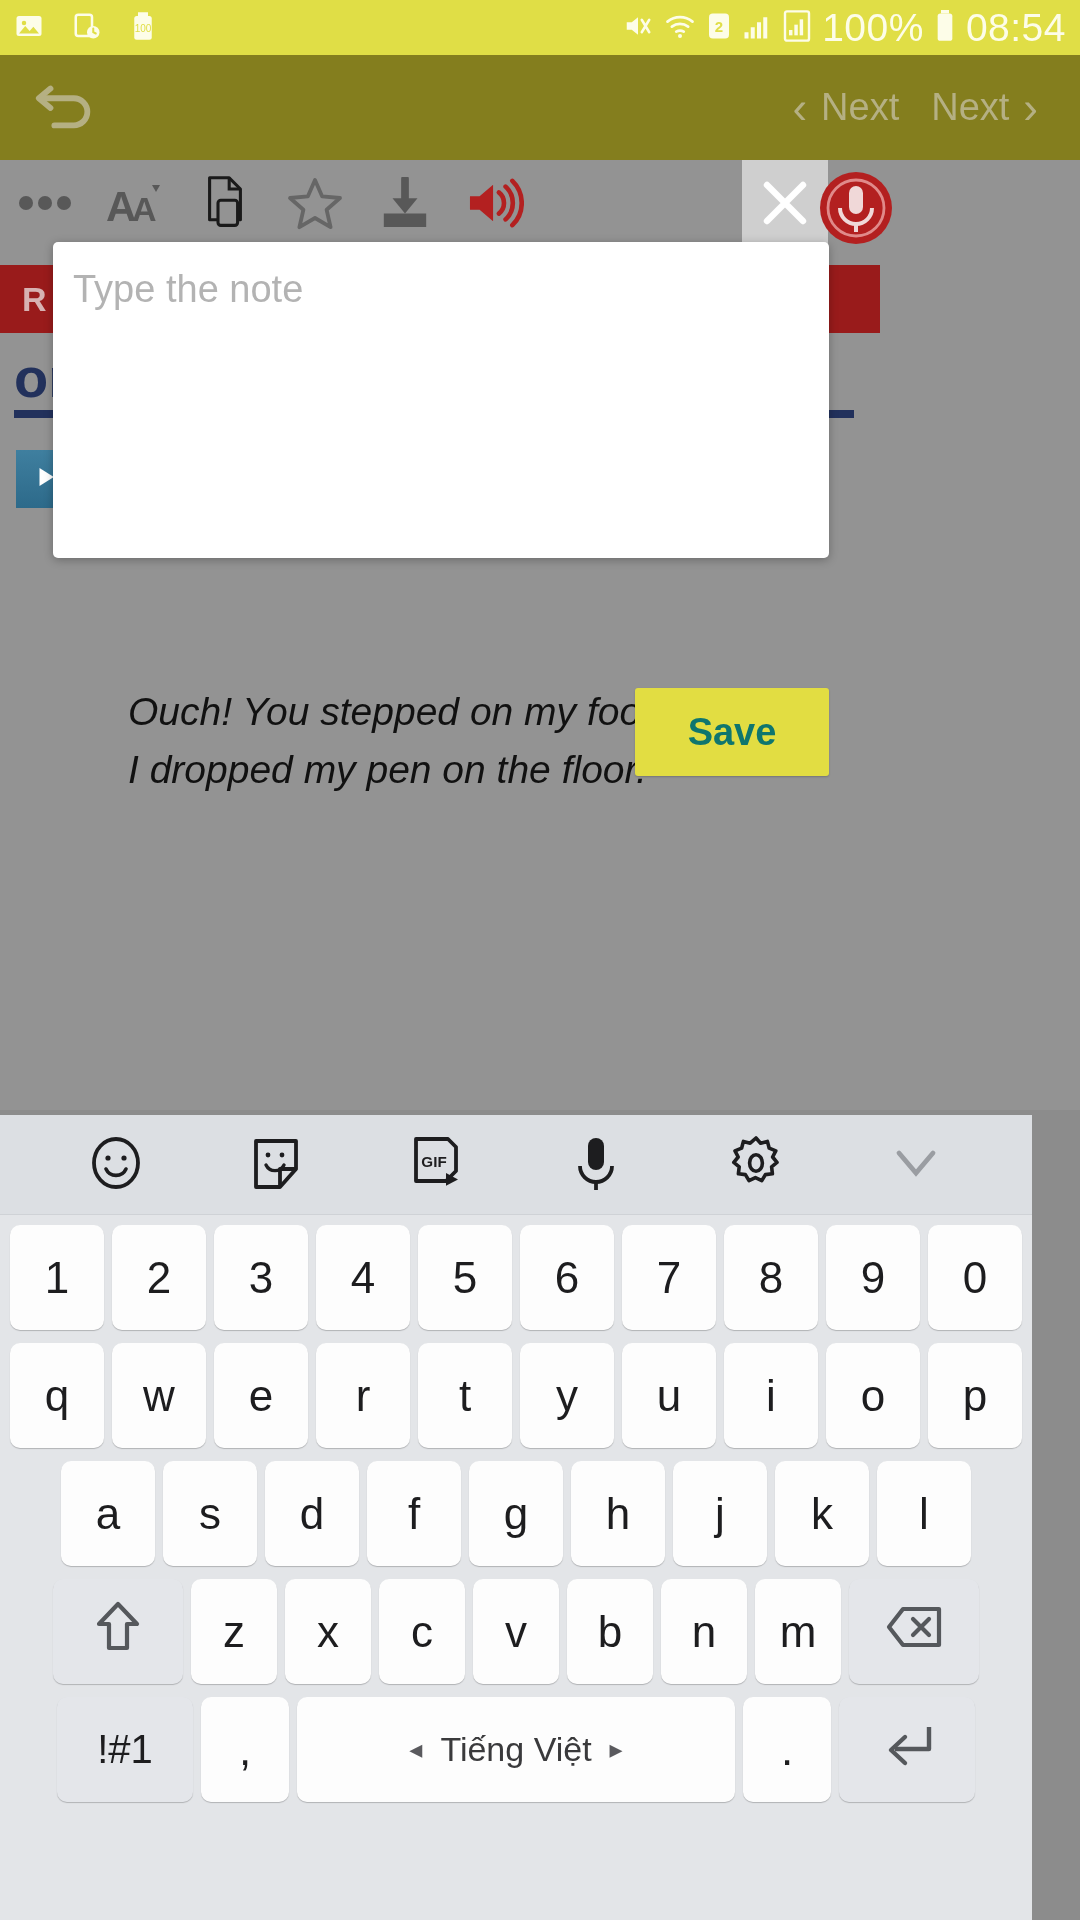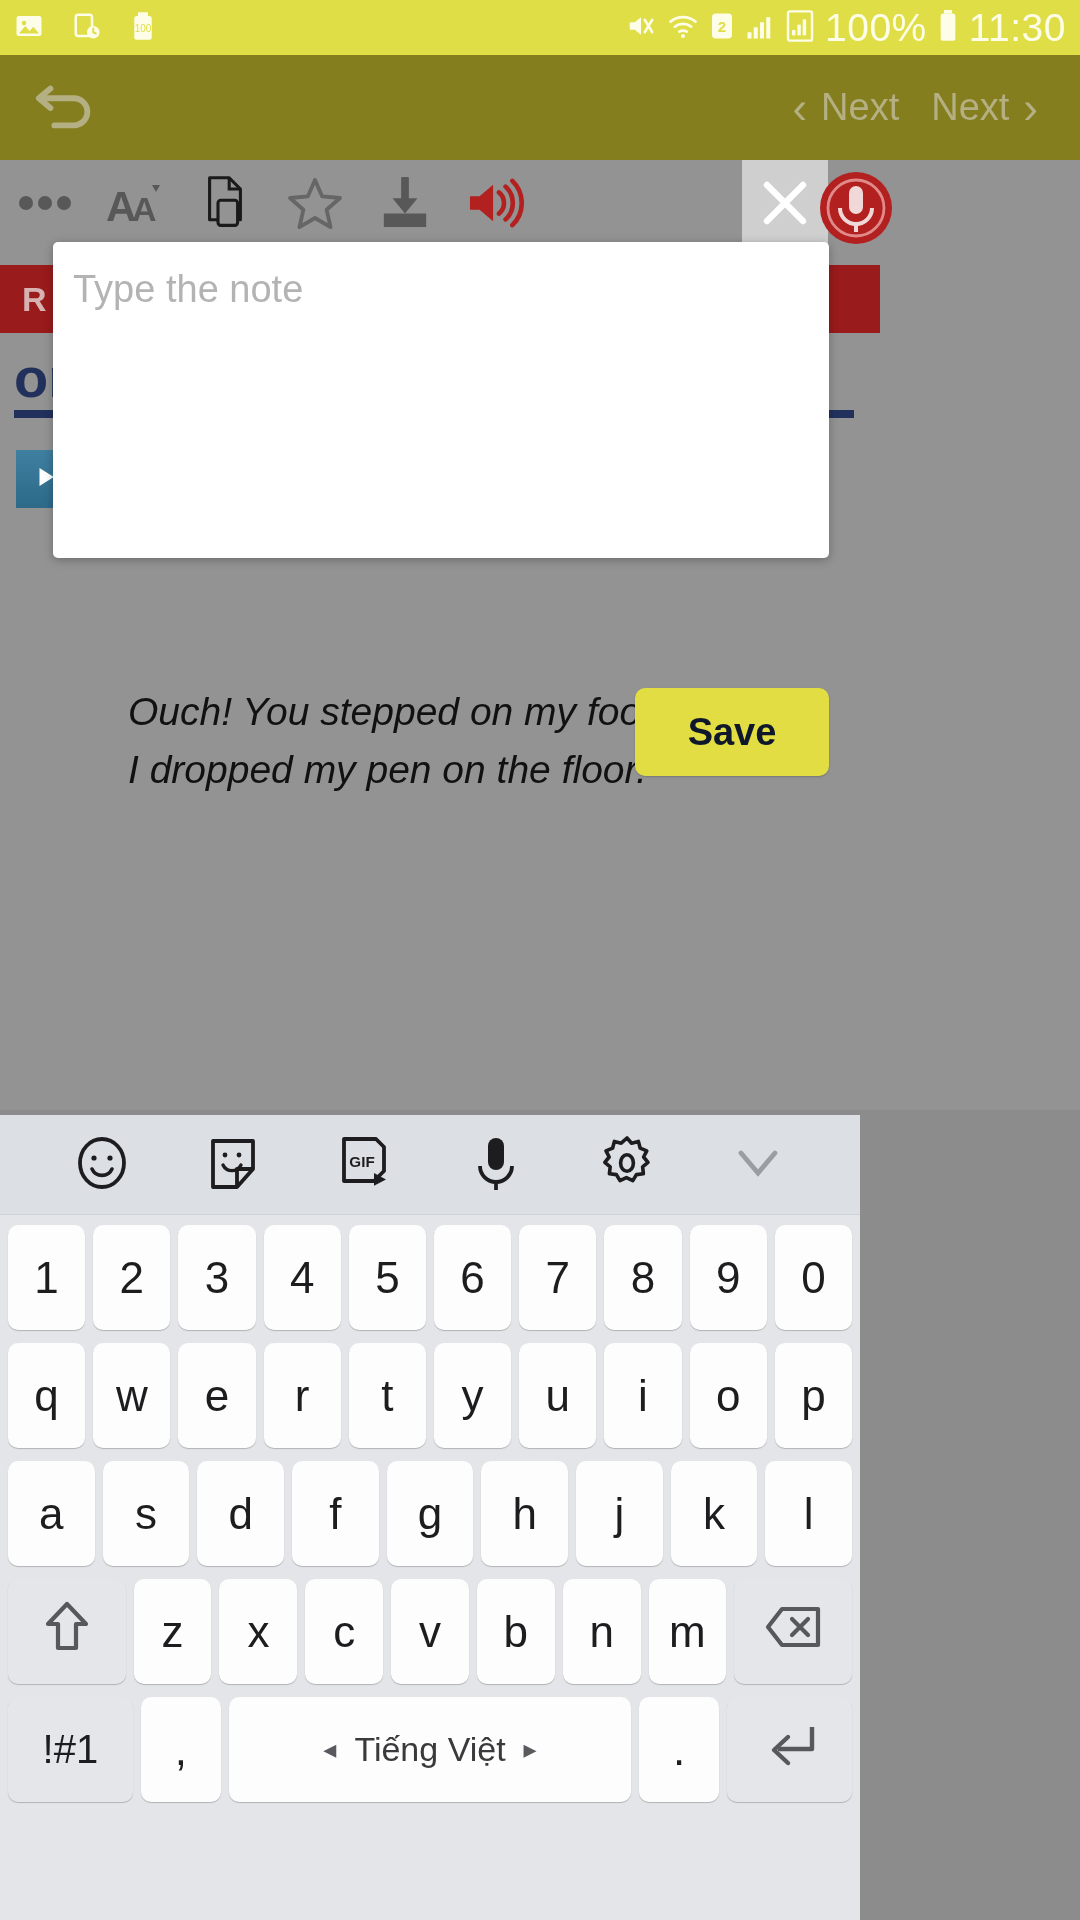--- a/index.html
+++ b/index.html
@@ -97,43 +97,43 @@
     position: absolute; left: 128px;
     color: #111; font-size: 39px; font-style: italic;
     font-family: "Liberation Sans", sans-serif;
     white-space: nowrap;
   }
   .sent-a { top: 440px; }
   .sent-b { top: 498px; }
   .save-btn {
     position: absolute; left: 635px; top: 438px;
     width: 194px; height: 88px;
-    background: #e2dd42; border-radius: 10px;
+    background: #e2dd42; border-radius: 3px;
     display: flex; align-items: center; justify-content: center;
-    color: #0f172a; font-size: 38px; font-weight: bold;
+    color: #0f766e; font-size: 38px; font-weight: bold;
     box-shadow: 0 1px 2px rgba(0,0,0,.2);
   }
 
   
   .note-dialog {
     position: absolute; left: 53px; top: 242px;
     width: 776px; height: 316px;
     background: #ffffff; border-radius: 5px;
     box-shadow: 0 2px 10px rgba(0,0,0,.28);
     padding: 26px 20px;
   }
   .note-placeholder {
     color: #b3b3b3; font-size: 38px;
     font-family: "Liberation Sans", sans-serif;
   }
 
   
   .keyboard {
     position: absolute; left: 0; bottom: 0;
-    width: 860px; height: 805px;
+    width: 1032px; height: 805px;
     background: #e3e5e8;
   }
   .kb-toolbar {
     height: 100px; display: flex; align-items: center;
     justify-content: space-around; padding: 0 36px;
     border-bottom: 1px solid #cfd2d6;
     background: #dcdfe3;
   }
   .kb-tool { width: 78px; height: 78px;
              display: flex; align-items: center; justify-content: center; }
@@ -229,21 +229,21 @@
             <rect x="12" y="7" width="2.6" height="12" fill="#fdfde8"></rect>
           </svg>
       </span>
       <span class="sb-text">100%</span>
       <span class="sb-ico">
         <svg width="20" height="32" viewBox="0 0 14 24">
             <rect x="4" y="0" width="6" height="2.6" fill="#fdfde8"></rect>
             <rect x="1.5" y="2.6" width="11" height="20.5" rx="2" fill="#fdfde8"></rect>
           </svg>
       </span>
-      <span class="sb-text">11:30</span>
+      <span class="sb-text">08:54</span>
     </div>
   </div>
 
   <div class="navbar">
     <div class="nav-back">
       <span>
         <svg width="66" height="56" viewBox="0 0 34 28">
           <path d="M9 5 L3 10 L9 15" fill="none" stroke="#b5b083" stroke-width="3" stroke-linecap="round" stroke-linejoin="round"></path>
           <path d="M3.5 10 H21 a7 7 0 0 1 0 14 H11" fill="none" stroke="#b5b083" stroke-width="3" stroke-linecap="round"></path>
         </svg>

